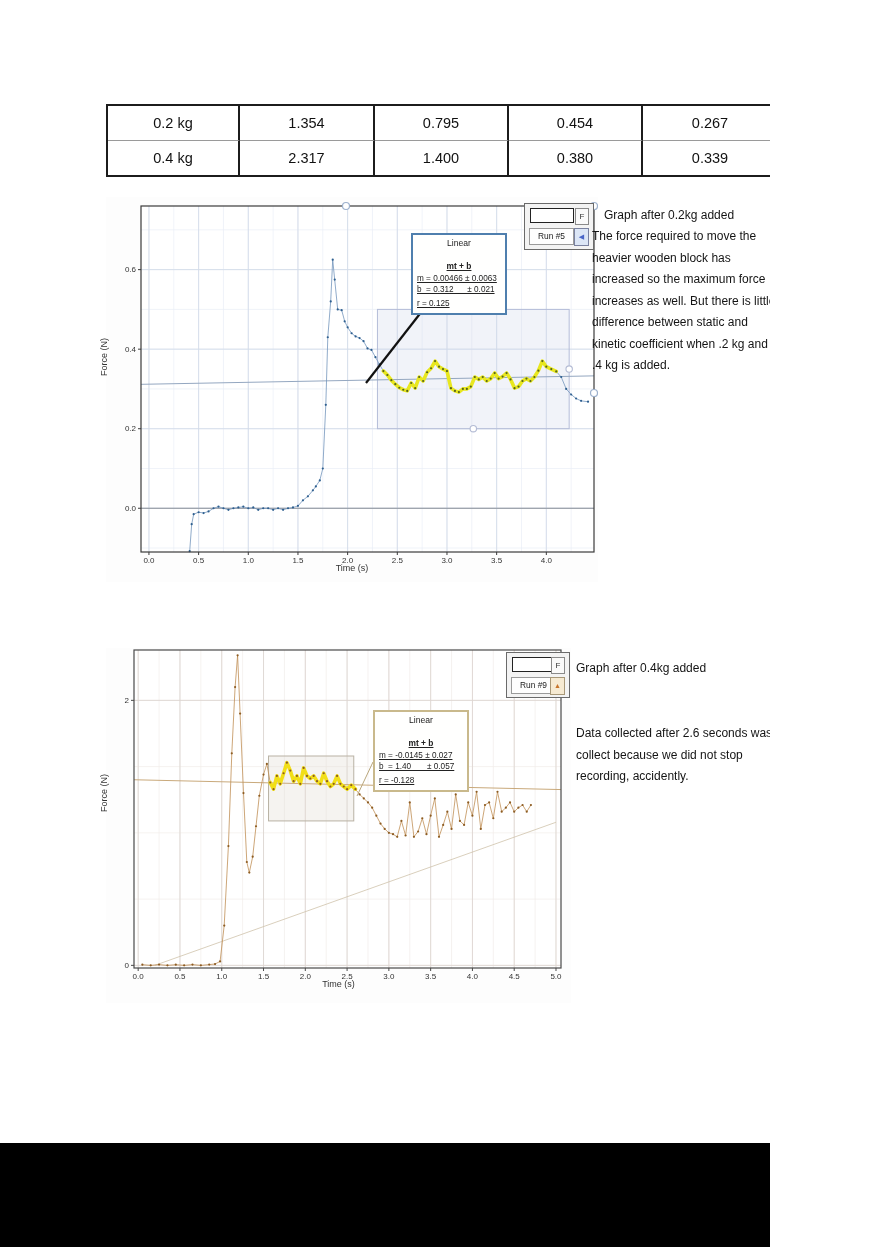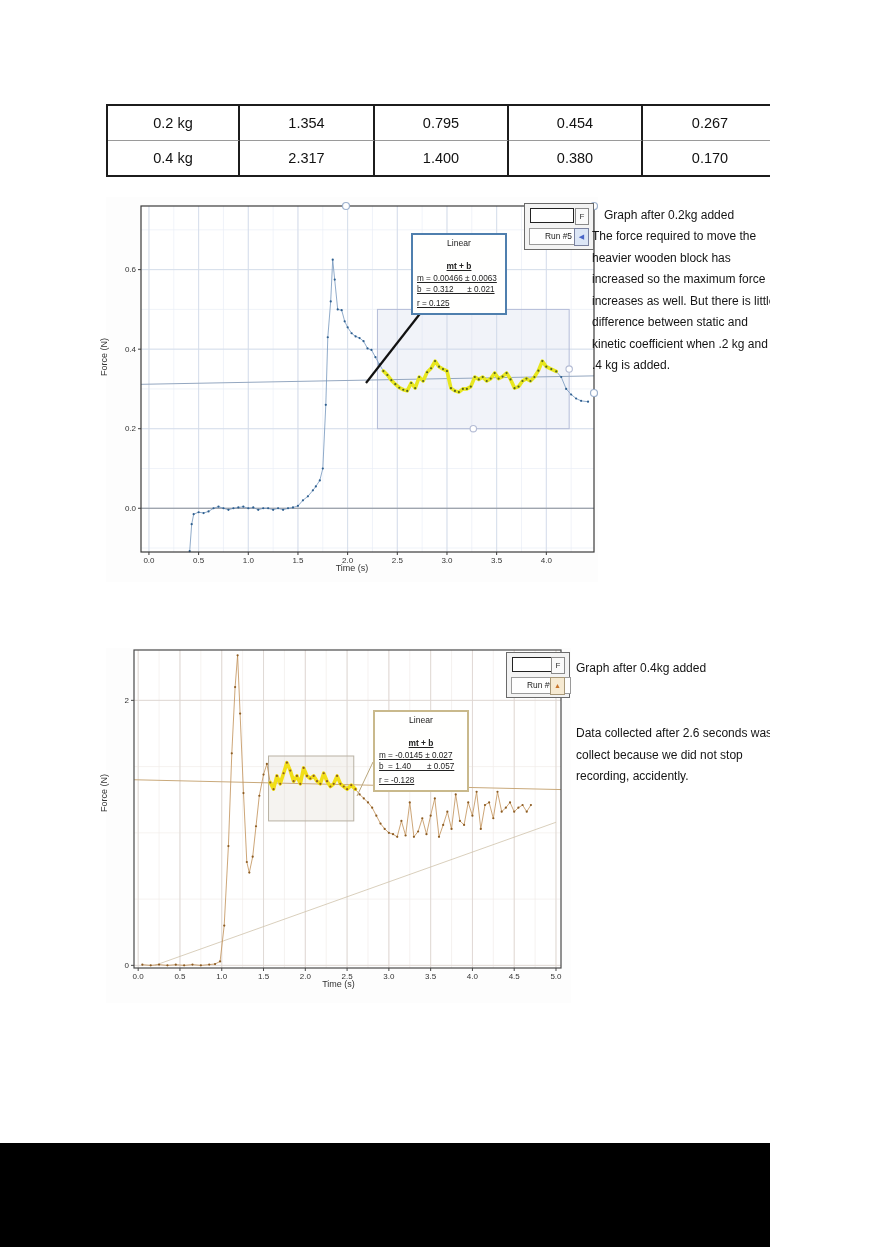--- a/index.html
+++ b/index.html
@@ -29,21 +29,21 @@
   .a-stat{white-space:pre;text-decoration:underline;}
   .a-r{margin-top:3px;}
   
   .legend{position:absolute;background:#f3f3f3;border:1.5px solid #6a6a6a;}
   #legend1{left:418px;top:6px;width:68px;height:45px;}
   #legend2{left:400px;top:4px;width:62px;height:44px;}
   .lg-input{position:absolute;left:5px;top:4px;width:42px;height:13px;background:#fff;border:1.4px solid #222;}
   .lg-fbtn{position:absolute;right:4px;top:4px;width:12px;height:15px;background:#fafafa;border:1px solid #8a8a8a;
            font-size:8px;text-align:center;line-height:15px;color:#333;}
   .lg-run{position:absolute;left:4px;top:24px;width:43px;height:15px;background:#fefefe;border:1px solid #9a9a9a;
-          font-size:8.4px;line-height:15px;color:#222;padding-left:15px;}
+          font-size:8.4px;text-align:center;line-height:15px;color:#222;}
   .lg-arrow{position:absolute;right:4px;top:24px;width:13px;height:16px;border:1px solid #7a82a0;
             font-size:7px;text-align:center;line-height:16px;}
   #legend1 .lg-arrow{background:#dce6f6;color:#4a66c8;}
   #legend2 .lg-arrow{background:#f6ead2;color:#c8742a;border-color:#a89878;}
   
   .cap{position:absolute;font-size:12px;line-height:21.5px;color:#141414;margin-top:8px;}
   #cap1-title{left:604px;top:197px;width:200px;}
   #cap1-body{left:592px;top:218px;width:186px;}
   #cap2-title{left:576px;top:650px;width:220px;}
   #cap2-body{left:576px;top:715px;width:212px;}
@@ -62,21 +62,21 @@
           <div class="tcell">1.354</div>
           <div class="tcell">0.795</div>
           <div class="tcell">0.454</div>
           <div class="tcell">0.267</div>
         </div>
         <div class="trow">
           <div class="tcell">0.4 kg</div>
           <div class="tcell">2.317</div>
           <div class="tcell">1.400</div>
           <div class="tcell">0.380</div>
-          <div class="tcell">0.170</div>
+          <div class="tcell">0.339</div>
         </div>
       </div>
   </div>
 
   <div class="figure" id="fig1">
     <svg id="chart1-svg" width="492" height="385" viewBox="0 0 492 385">
         <rect x="35" y="9" width="453" height="346" fill="#ffffff"></rect>
         <g>
           <line x1="42.94736842105263" y1="9" x2="42.94736842105263" y2="355" stroke="#eaeef6" stroke-width="0.7"></line>
           <line x1="67.78289473684211" y1="9" x2="67.78289473684211" y2="355" stroke="#eaeef6" stroke-width="0.7"></line>

